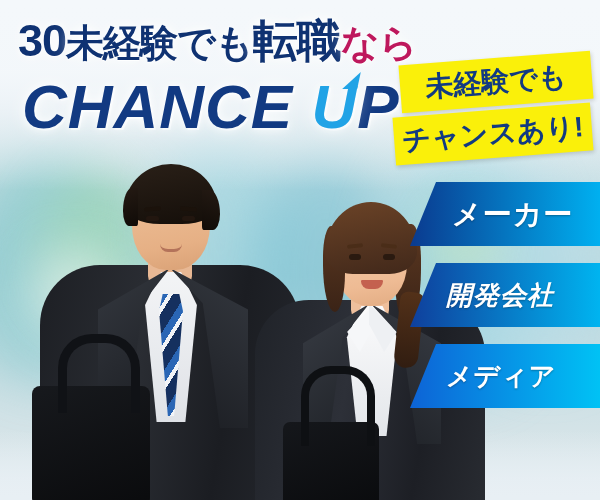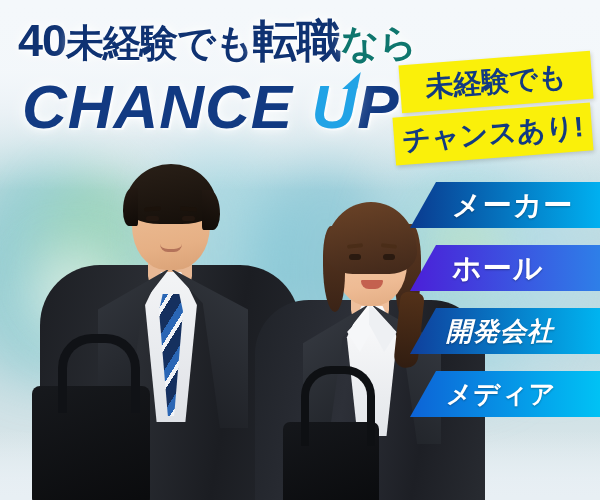--- a/index.html
+++ b/index.html
@@ -168,21 +168,21 @@
   }
 
   
   .headline{
     position:absolute;left:18px;top:18px;z-index:6;
     font-size:45px;font-weight:700;line-height:1;letter-spacing:-1px;
     white-space:nowrap;
     text-shadow:0 0 9px rgba(255,255,255,.95),0 0 18px rgba(255,255,255,.85),0 1px 0 rgba(255,255,255,.9);
   }
   .hl-navy{color:#0f3272;}
-  .hl-blue{color:#0f766e;}
+  .hl-blue{color:#be185d;}
   .hl-small{font-size:38px;}
 
   
   .logo{
     position:absolute;left:22px;top:76px;z-index:6;
     font-size:62px;font-weight:700;font-style:italic;line-height:1;
     letter-spacing:1px;white-space:nowrap;color:#123a82;
     text-shadow:0 0 10px rgba(255,255,255,.95),0 0 20px rgba(255,255,255,.8),2px 2px 0 rgba(255,255,255,.55);
   }
   .logo .u-wrap{position:relative;display:inline-block;color:#21a3e6;}
@@ -199,21 +199,21 @@
     display:flex;align-items:center;justify-content:center;
     color:#123a82;font-weight:700;white-space:nowrap;
     box-shadow:1px 2px 4px rgba(0,0,0,.16);
   }
   .badge .bar1{left:6px;top:0;width:192px;height:48px;transform:rotate(-4.4deg);font-size:28px;}
   .badge .bar2{left:0;top:52px;width:198px;height:48px;transform:rotate(-4.4deg);font-size:28px;}
 
   
   .cats{position:absolute;right:0;top:182px;z-index:6;width:190px;}
   .cat{
-    position:relative;height:46px;margin-bottom:17px;
+    position:relative;height:64px;margin-bottom:17px;
     display:flex;align-items:center;
     clip-path:polygon(26px 0,100% 0,100% 100%,0 100%);
     box-shadow:0 1px 3px rgba(0,0,0,.22);
   }
   .cat span{
     color:#fff;font-weight:700;font-size:29px;line-height:1;
     margin-left:42px;letter-spacing:1px;white-space:nowrap;
     text-shadow:0 1px 2px rgba(0,0,0,.3);
   }
   .cat.small span{font-size:26px;margin-left:36px;}
@@ -281,40 +281,37 @@
     <div class="brow l"></div>
     <div class="brow r"></div>
     <div class="eye l"></div>
     <div class="eye r"></div>
     <div class="mouth"></div>
     <div class="bag">
       <div class="strap"></div>
     </div>
   </div>
 
-  <div class="headline"><span class="hl-navy">40</span><span class="hl-navy hl-small">未経験でも</span><span class="hl-navy">転職</span><span class="hl-blue hl-small">なら</span></div>
+  <div class="headline"><span class="hl-navy">30</span><span class="hl-navy hl-small">未経験でも</span><span class="hl-navy">転職</span><span class="hl-blue hl-small">なら</span></div>
 
   <div class="logo"><span>CHANCE </span><span class="u-wrap"><span>U</span><span class="arrow"></span></span><span>P</span></div>
 
   <div class="badge">
     <div class="bar bar1">
         <span>未経験でも</span>
       </div>
     <div class="bar bar2">
         <span>チャンスあり!</span>
       </div>
   </div>
 
   <div class="cats">
     <div class="cat" style="background: linear-gradient(90deg, rgb(10, 58, 143) 0%, rgb(0, 176, 240) 100%);">
       <span>メーカー</span>
     </div>
-    <div class="cat" style="background: linear-gradient(90deg, rgb(75, 31, 216) 0%, rgb(46, 127, 232) 100%);">
-      <span>ホール</span>
-    </div>
     <div class="cat small" style="background: linear-gradient(90deg, rgb(15, 63, 156) 0%, rgb(0, 180, 240) 100%); font-style: italic;">
       <span>開発会社</span>
     </div>
     <div class="cat small" style="background: linear-gradient(90deg, rgb(13, 99, 214) 0%, rgb(0, 194, 245) 100%);">
       <span>メディア</span>
     </div>
   </div>
 
 
 </div>

